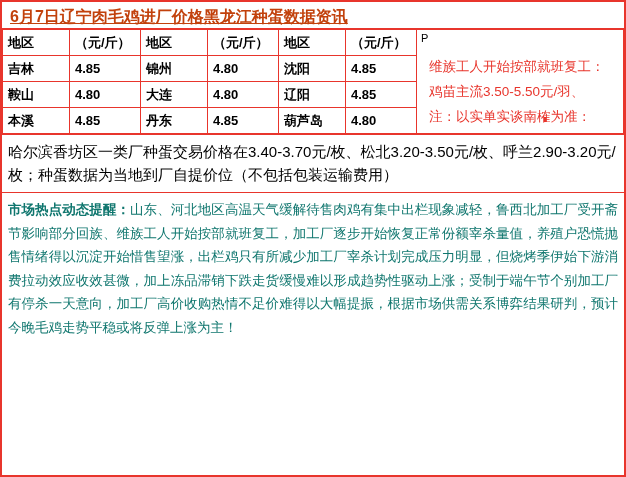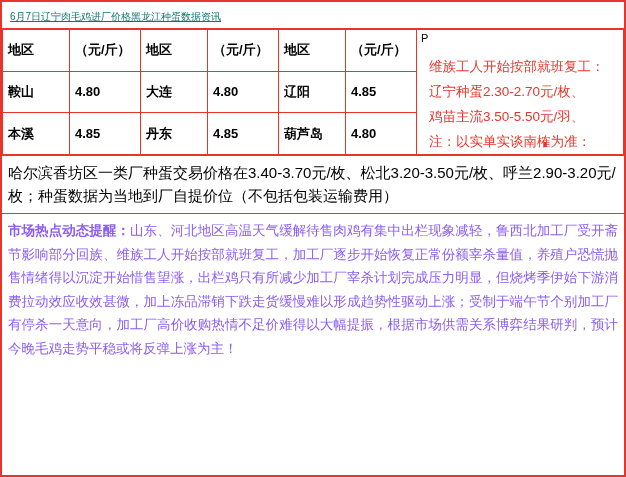--- a/index.html
+++ b/index.html
@@ -16,23 +16,23 @@
     overflow: hidden;
   }
   .page {
     position: relative;
     width: 626px;
     height: 477px;
     box-sizing: border-box;
     border: 2px solid #e8352c;
   }
   .title {
-    color: #0f766e;
-    font-size: 10px;
-    font-weight: normal;
+    color: #c2410c;
+    font-size: 16px;
+    font-weight: bold;
     padding: 6px 6px 2px 6px;
     line-height: 18px;
     letter-spacing: 0px;
     text-decoration: underline;
     display: inline-block;
   }
   .title-row {
     padding-left: 2px;
     border-bottom: 1px solid #e8352c;
   }
@@ -83,21 +83,21 @@
   .harbin {
     border-top: 1px solid #e8352c;
     border-bottom: 1px solid #e8352c;
     padding: 5px 6px 6px 6px;
     font-size: 15px;
     line-height: 23px;
     color: #000;
   }
   .hotspot {
     padding: 5px 6px 6px 6px;
-    color: #8b5cf6;
+    color: #0f766e;
     font-size: 13.5px;
     line-height: 23.5px;
     text-align: justify;
     text-justify: inter-ideograph;
   }
   .hotspot b { font-weight: bold; }
 </style>
 </head>
 <body>
 
@@ -112,20 +112,28 @@
       <tbody>
         <tr>
           <td class="region">地区</td>
           <td class="price">（元/斤）</td>
           <td class="region">地区</td>
           <td class="price">（元/斤）</td>
           <td class="region">地区</td>
           <td class="price">（元/斤）</td>
         </tr>
         <tr>
+          <td class="region">吉林</td>
+          <td class="price">4.85</td>
+          <td class="region">锦州</td>
+          <td class="price">4.80</td>
+          <td class="region">沈阳</td>
+          <td class="price">4.85</td>
+        </tr>
+        <tr>
           <td class="region">鞍山</td>
           <td class="price">4.80</td>
           <td class="region">大连</td>
           <td class="price">4.80</td>
           <td class="region">辽阳</td>
           <td class="price">4.85</td>
         </tr>
         <tr>
           <td class="region">本溪</td>
           <td class="price">4.85</td>
@@ -134,21 +142,20 @@
           <td class="region">葫芦岛</td>
           <td class="price">4.80</td>
         </tr>
       </tbody>
     </table>
 
     <div class="note-cell">
       <span class="note-p">P</span>
       <div class="note-lines">
         <div>维族工人开始按部就班复工：</div>
-        <div>辽宁种蛋2.30-2.70元/枚、</div>
         <div>鸡苗主流3.50-5.50元/羽、</div>
         <div>注：以实单实谈南榷为准：</div>
       </div>
     </div>
   </div>
 
   <div class="harbin">哈尔滨香坊区一类厂种蛋交易价格在3.40-3.70元/枚、松北3.20-3.50元/枚、呼兰2.90-3.20元/枚；种蛋数据为当地到厂自提价位（不包括包装运输费用）</div>
 
   <div class="hotspot"><b>市场热点动态提醒：</b><span>山东、河北地区高温天气缓解待售肉鸡有集中出栏现象减轻，鲁西北加工厂受开斋节影响部分回族、维族工人开始按部就班复工，加工厂逐步开始恢复正常份额宰杀量值，养殖户恐慌抛售情绪得以沉淀开始惜售望涨，出栏鸡只有所减少加工厂宰杀计划完成压力明显，但烧烤季伊始下游消费拉动效应收效甚微，加上冻品滞销下跌走货缓慢难以形成趋势性驱动上涨；受制于端午节个别加工厂有停杀一天意向，加工厂高价收购热情不足价难得以大幅提振，根据市场供需关系博弈结果研判，预计今晚毛鸡走势平稳或将反弹上涨为主！</span></div>
 

